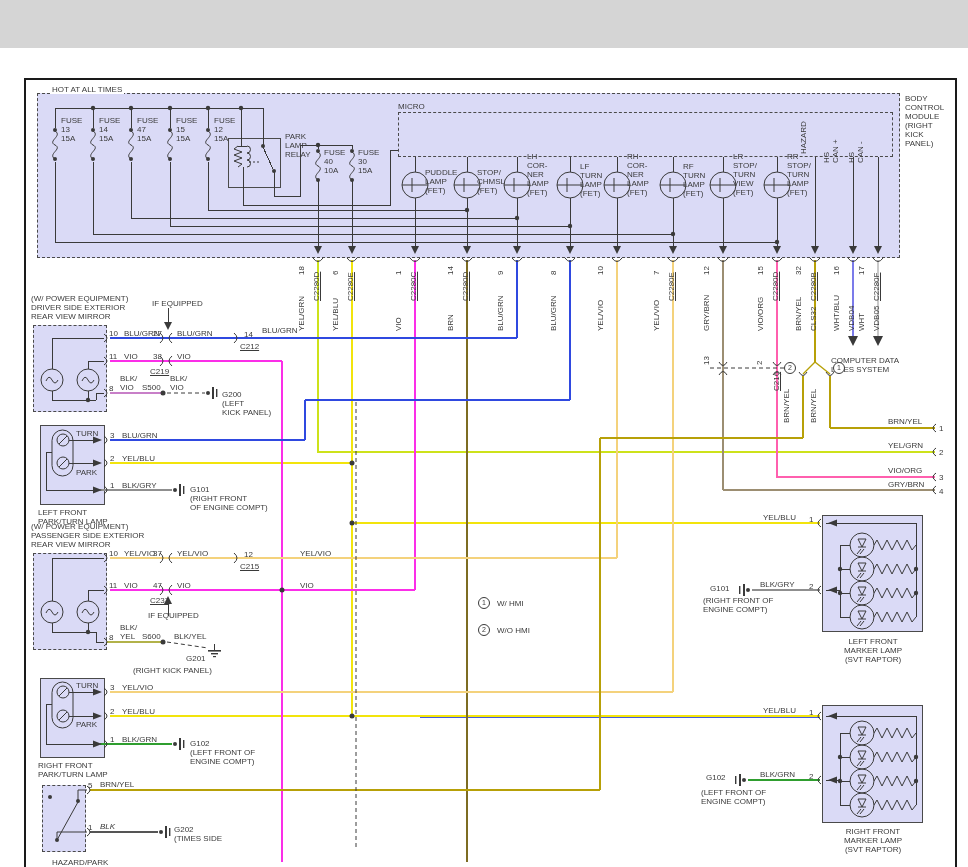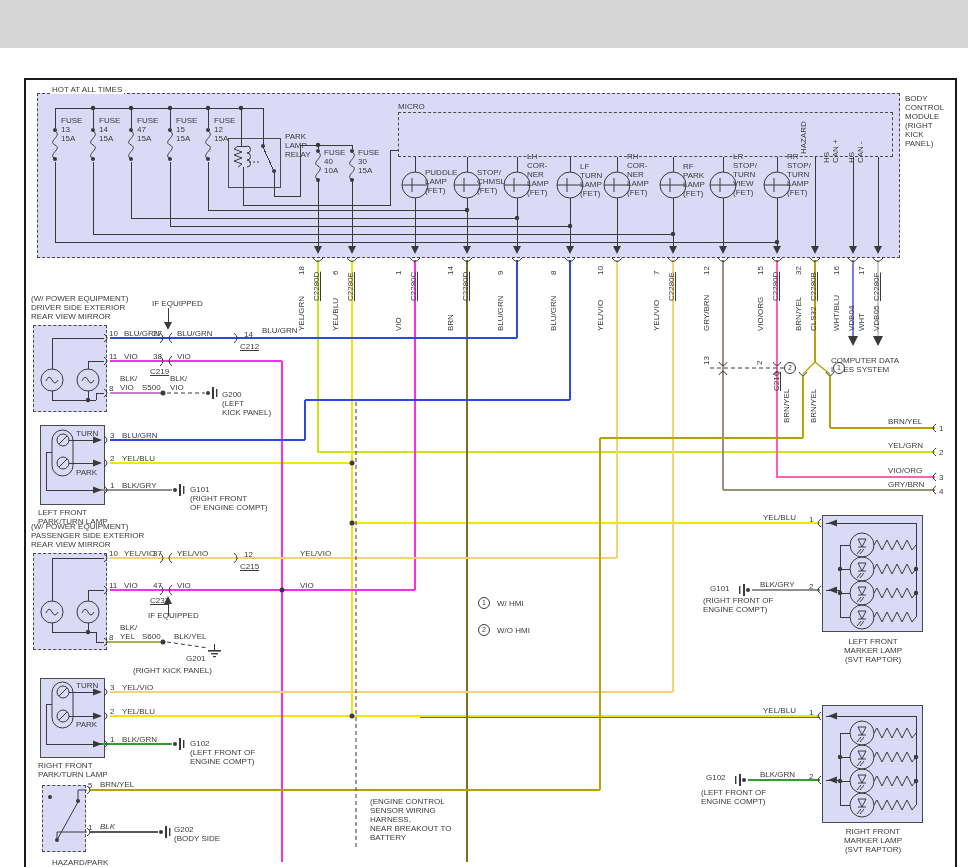--- a/index.html
+++ b/index.html
@@ -303,21 +303,21 @@
   <span class="lb" style="left:580px;top:162px;">LF
 TURN
 LAMP
 (FET)</span>
   <span class="lb" style="left:627px;top:152px;">RH
 COR-
 NER
 LAMP
 (FET)</span>
   <span class="lb" style="left:683px;top:162px;">RF
-PARK
+TURN
 LAMP
 (FET)</span>
   <span class="lb" style="left:733px;top:152px;">LR
 STOP/
 TURN
 VIEW
 (FET)</span>
   <span class="lb" style="left:787px;top:152px;">RR
 STOP/
 TURN
@@ -466,32 +466,27 @@
 (LEFT FRONT OF
 ENGINE COMPT)</span>
   <span class="lb" style="left:38px;top:761px;">RIGHT FRONT
 PARK/TURN LAMP</span>
 
   <span class="lb" style="left:88px;top:781px;">5</span>
   <span class="lb" style="left:100px;top:780px;">BRN/YEL</span>
   <span class="lb" style="left:88px;top:823px;">1</span>
   <span class="lb" style="left:100px;top:822px;font-style:italic;">BLK</span>
   <span class="lb" style="left:174px;top:825px;">G202
-(BODY SIDE</span>
+(TIMES SIDE</span>
   <span class="lb" style="left:52px;top:858px;">HAZARD/PARK</span>
 
   <span class="cn" style="left:478px;top:597px;">1</span>
   <span class="lb" style="left:497px;top:599px;">W/ HMI</span>
   <span class="cn" style="left:478px;top:624px;">2</span>
   <span class="lb" style="left:497px;top:626px;">W/O HMI</span>
-  <span class="lb" style="left:370px;top:797px;">(ENGINE CONTROL
-SENSOR WIRING
-HARNESS,
-NEAR BREAKOUT TO
-BATTERY</span>
 
   <span class="lb" style="left:763px;top:513px;">YEL/BLU</span>
   <span class="lb" style="left:809px;top:515px;">1</span>
   <span class="lb" style="left:760px;top:580px;">BLK/GRY</span>
   <span class="lb" style="left:809px;top:582px;">2</span>
   <span class="lb" style="left:710px;top:584px;">G101</span>
   <span class="lb" style="left:703px;top:596px;">(RIGHT FRONT OF
 ENGINE COMPT)</span>
   <span class="lb ctr" style="left:823px;top:637px;width:100px;">LEFT FRONT
 MARKER LAMP

